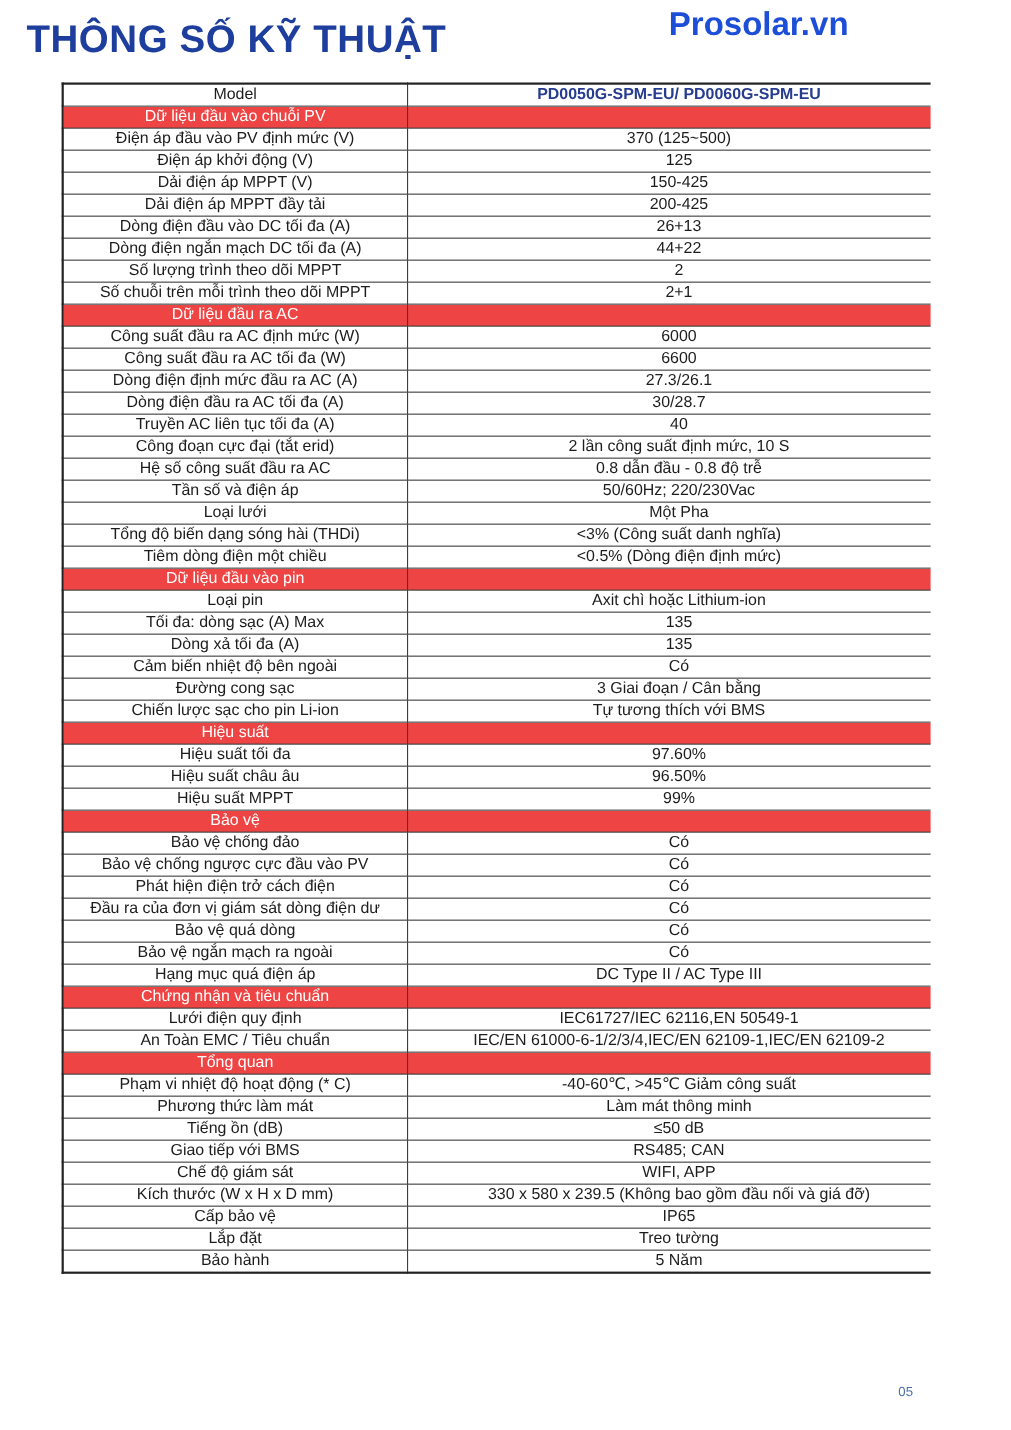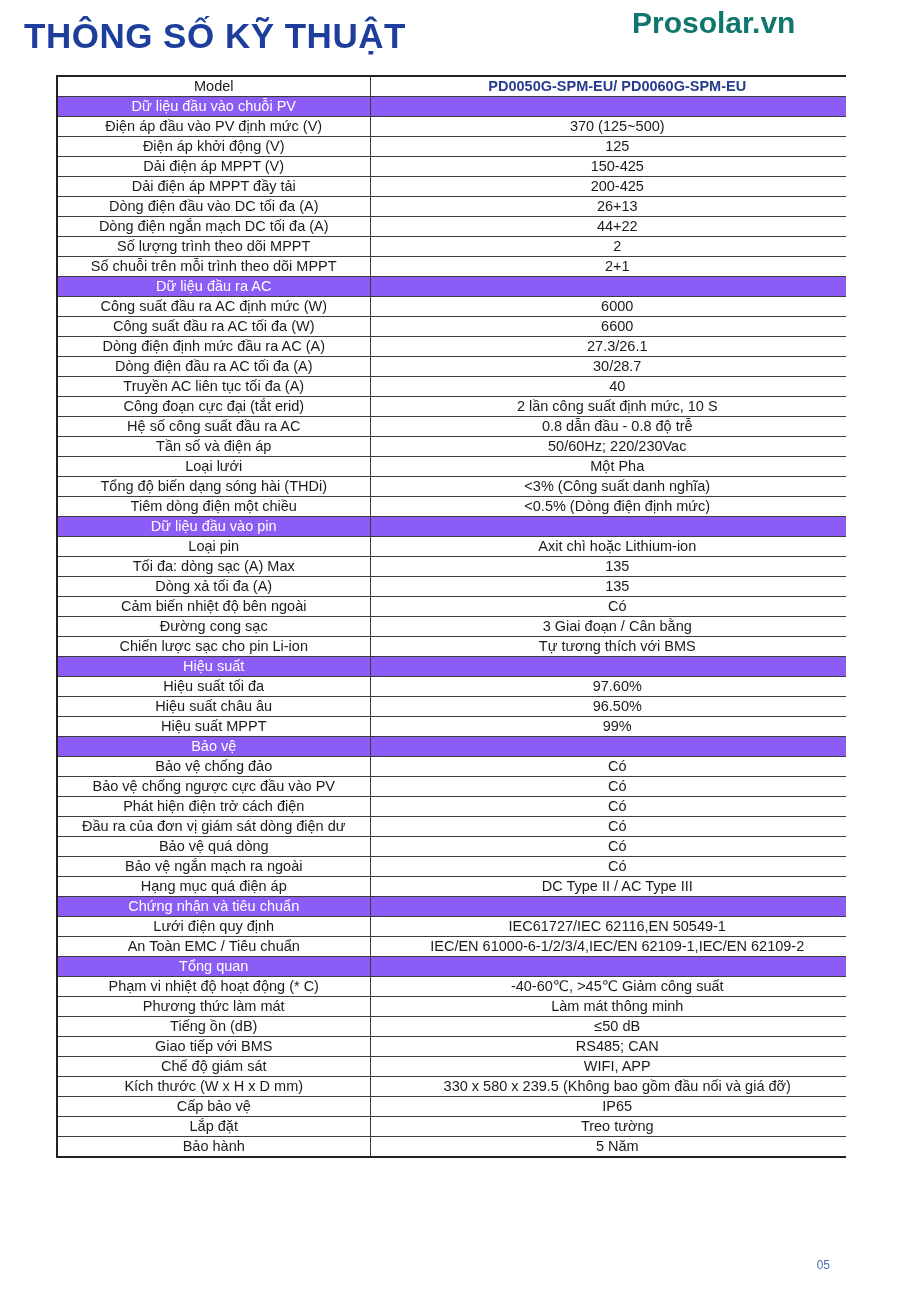--- a/index.html
+++ b/index.html
@@ -6,22 +6,22 @@
   html,body { width:919px; height:1300px; background:#ffffff;
     font-family:"Liberation Sans","DejaVu Sans",sans-serif; }
   .page { position:relative; width:846px; height:1300px; overflow:hidden; }
 
   .page-title {
     position:absolute; left:24px; top:16px;
     font-size:35px; font-weight:bold; letter-spacing:0.5px;
     color:#1d3e9c;
   }
   .brand {
-    position:absolute; left:632px; top:6px;
-    font-size:30px; font-weight:bold; color:#0f766e;
+    position:absolute; left:608px; top:6px;
+    font-size:30px; font-weight:bold; color:#1d4ed8;
   }
 
   table.spec {
     position:absolute; left:56px; top:75px; width:810px;
     border-collapse:collapse; table-layout:fixed;
     border:2px solid #222222;
   }
   table.spec td {
     border:1px solid #3c3c3c;
     height:20px;
@@ -29,21 +29,21 @@
     line-height:19px;
     color:#1c1c1c;
     padding:0;
     overflow:hidden;
     white-space:nowrap;
   }
   td.label-cell { width:313px; padding-left:8px; text-align:center; }
   td.value-cell { text-align:center; }
 
   tr.section-row td {
-    background:#8b5cf6;
+    background:#ef4444;
     color:#ffffff;
   }
   tr.model-row td.value-cell {
     color:#263c8e; font-weight:bold;
   }
 
   .page-number {
     position:absolute; right:16px; top:1258px;
     font-size:12px; color:#4a6fae;
   }

